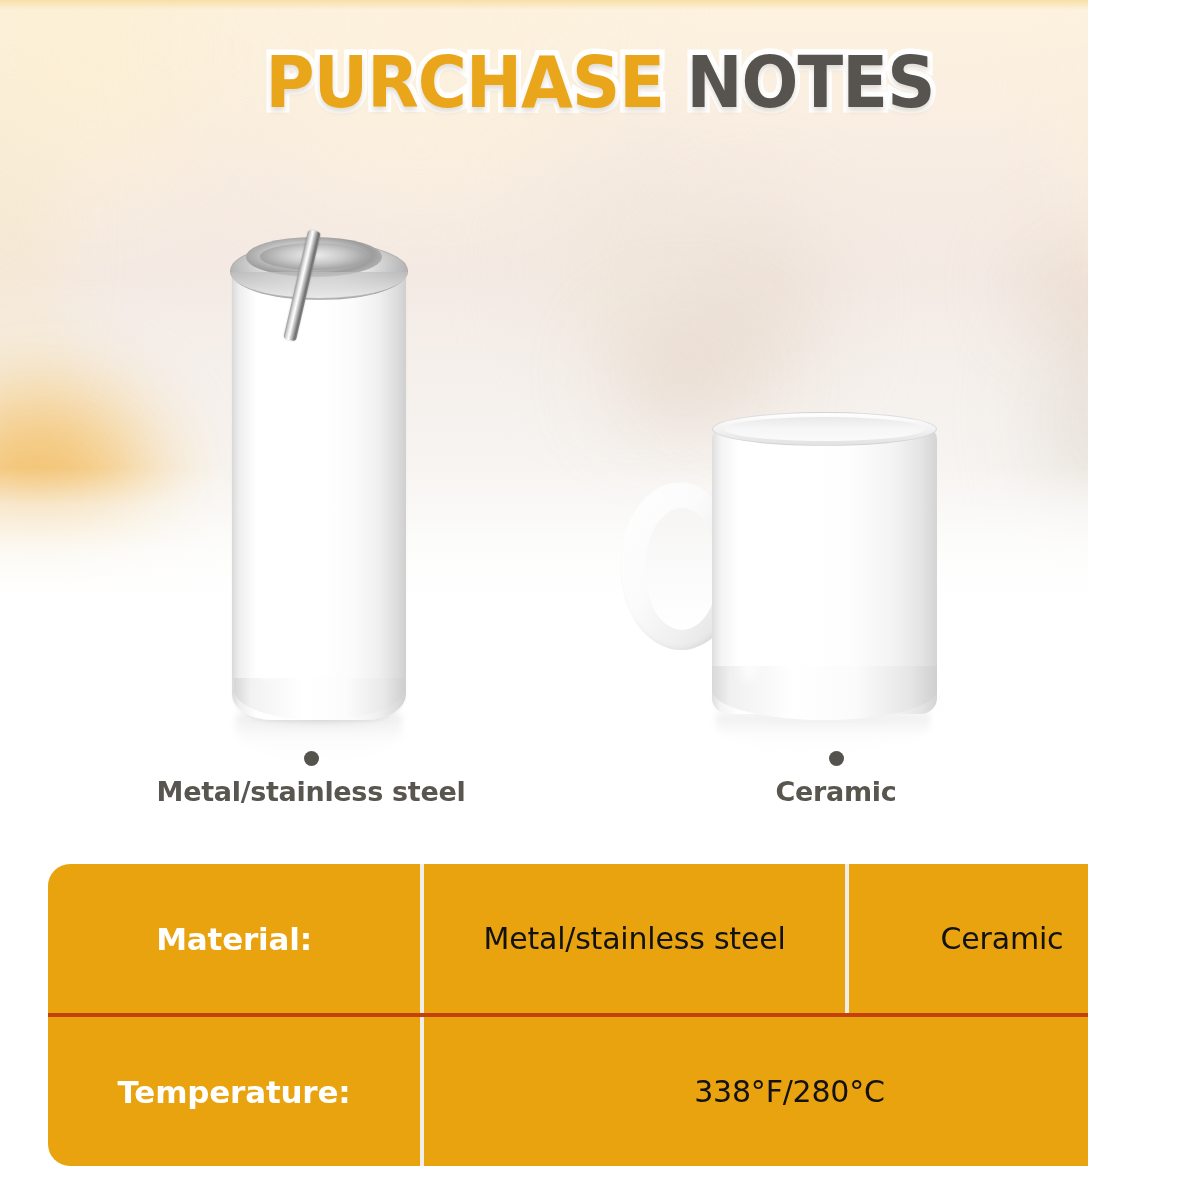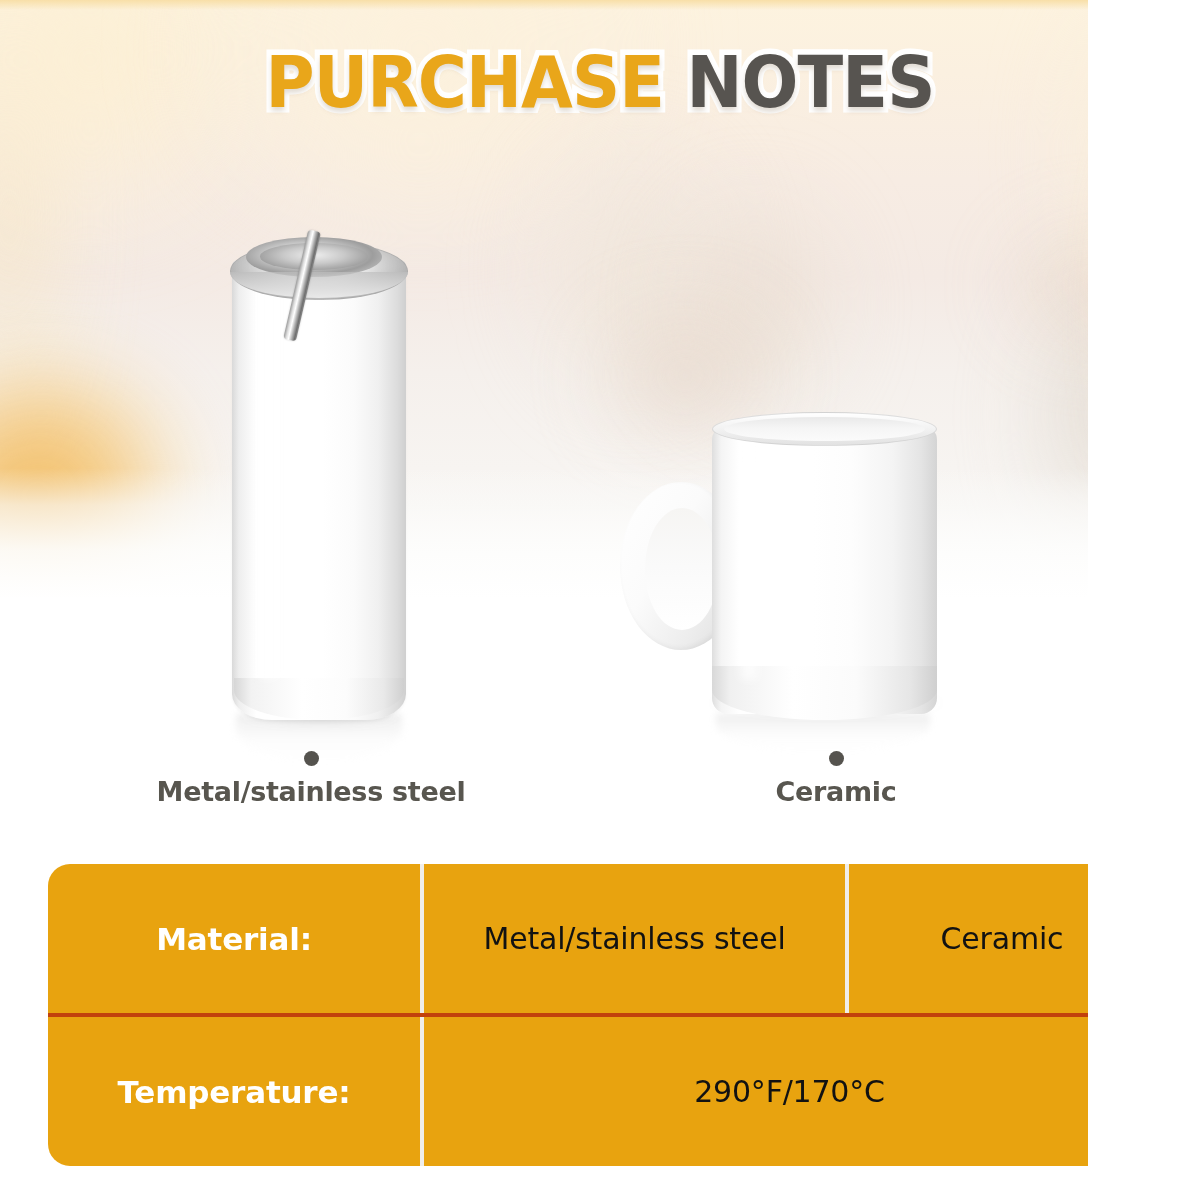--- a/index.html
+++ b/index.html
@@ -464,20 +464,20 @@
       <div class="spec-cell cell-ceramic">
         <span class="value-text">Ceramic</span>
       </div>
     </div>
 
     <div class="spec-row">
       <div class="spec-cell cell-label">
         <span class="label-text">Temperature:</span>
       </div>
       <div class="spec-cell cell-ceramic">
-        <span class="value-text">290°F/170°C</span>
+        <span class="value-text">338°F/280°C</span>
       </div>
     </div>
 
 
   </div>
 
 </div>
 
 </body></html>

